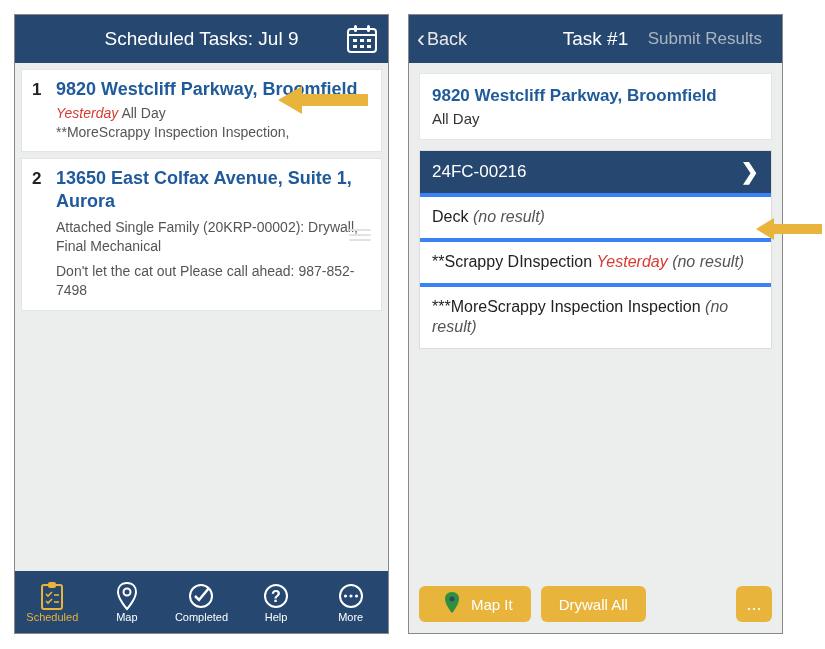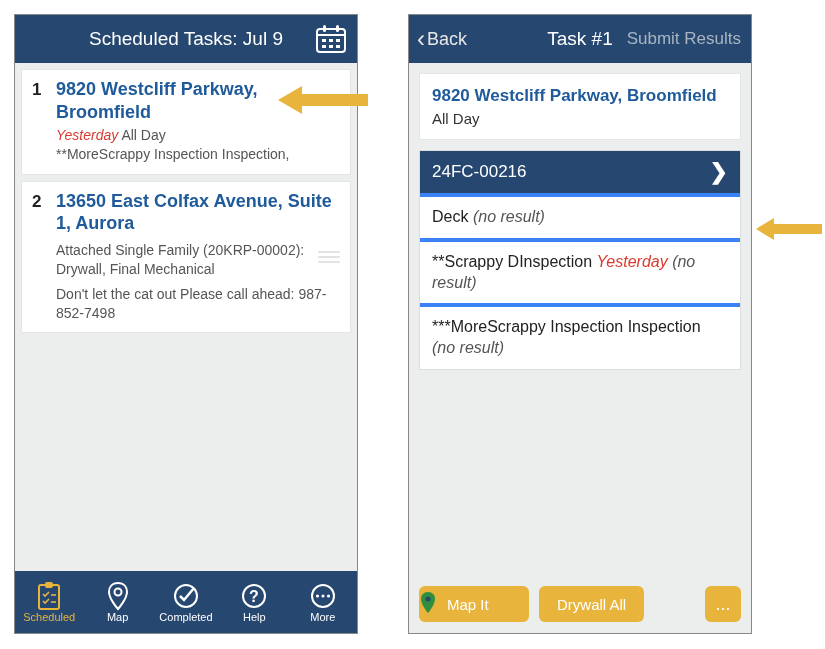--- a/index.html
+++ b/index.html
@@ -5,21 +5,21 @@
   * { box-sizing: border-box; margin: 0; padding: 0; }
   body {
     font-family: -apple-system, BlinkMacSystemFont, "Segoe UI", Arial, sans-serif;
     background: #fff;
     width: 825px;
     height: 649px;
     position: relative;
   }
   .phone {
     position: absolute;
-    width: 344px;
+    width: 375px;
     height: 620px;
     border: 1px solid #888;
     background: #eceeed;
     display: flex;
     flex-direction: column;
     overflow: hidden;
   }
   .phone.left { left: 14px; top: 14px; }
   .phone.right { left: 408px; top: 14px; }
 
@@ -35,21 +35,21 @@
     font-size: 19px;
   }
   .titlebar .title { font-weight: 500; }
   .titlebar .left-btn {
     position: absolute; left: 8px; top: 0; bottom: 0;
     display: flex; align-items: center;
     font-size: 18px; color: #e8e8e8;
   }
   .titlebar .left-btn .chev { font-size: 24px; margin-right: 2px; line-height: 1;}
   .titlebar .right-btn {
-    position: absolute; right: 10px; top: 0; bottom: 0;
+    position: absolute; right: 20px; top: 0; bottom: 0;
     display: flex; align-items: center;
     color: #a9b4c2; font-size: 17px;
   }
   .titlebar .right-icon {
     position: absolute; right: 10px; top: 0; bottom: 0;
     display: flex; align-items: center;
   }
 
   
   .content { flex: 1; overflow: hidden; position: relative; }
@@ -153,21 +153,21 @@
     background: #e8b43c;
     color: #fff;
     border-radius: 6px;
     height: 36px;
     display: flex;
     align-items: center;
     justify-content: center;
     font-size: 15px;
     padding: 0 18px;
   }
-  .btn.mapit { min-width: 110px; justify-content: flex-start; padding-left: 0;}
+  .btn.mapit { min-width: 110px; justify-content: flex-start; padding-left: 24px;}
   .btn .pin { margin-right: 10px; }
   .btn.more { width: 36px; padding: 0; margin-left: auto; font-size:18px;}
 
   
   .callout-arrow {
     position: absolute;
     pointer-events: none;
     z-index: 10;
   }
 </style>

